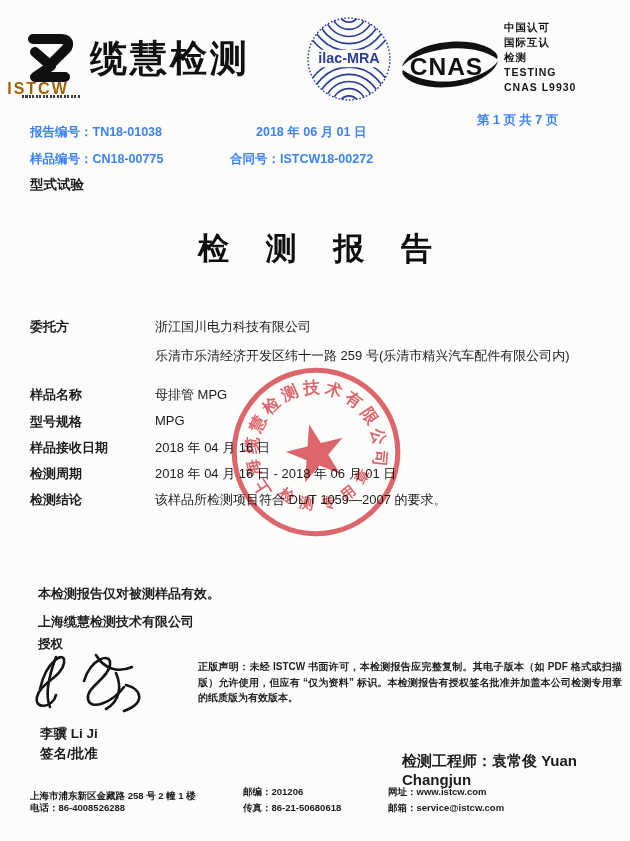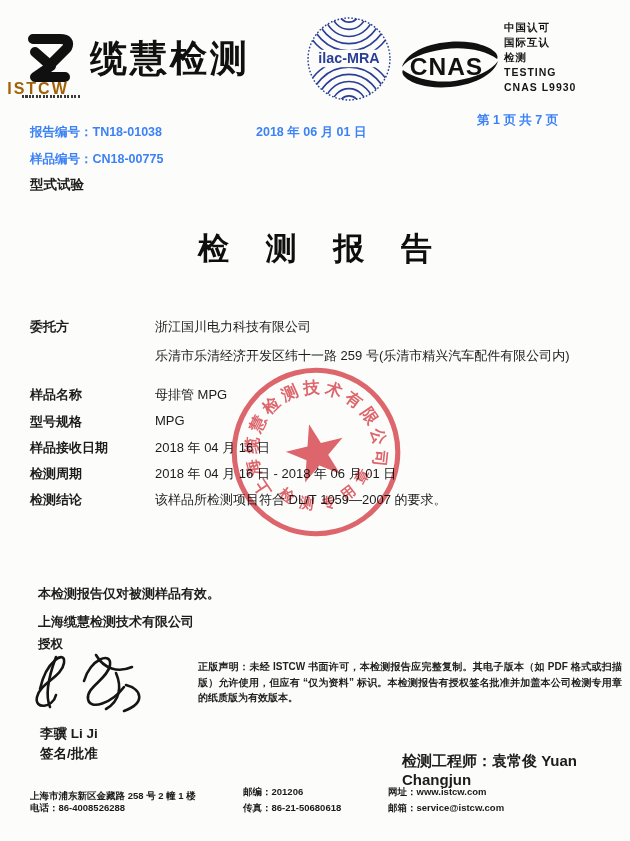--- a/index.html
+++ b/index.html
@@ -95,20 +95,23 @@
 
   <div class="abs meta" style="left:30px;top:124px">
     <span>报告编号：</span><span>TN18-01038</span>
   </div>
   <div class="abs meta" style="left:256px;top:124px">2018 年 06 月 01 日</div>
   <div class="abs meta" style="left:477px;top:112px">第 1 页 共 7 页</div>
 
   <div class="abs meta" style="left:30px;top:151px">
     <span>样品编号：</span><span>CN18-00775</span>
   </div>
+  <div class="abs meta" style="left:230px;top:151px">
+    <span>合同号：</span><span>ISTCW18-00272</span>
+  </div>
 
   <div class="abs test-type">型式试验</div>
 
   <div class="abs title">检 测 报 告</div>
 
   <div class="abs fld-label" style="top:318px">委托方</div>
   <div class="abs fld-value" style="top:318px">浙江国川电力科技有限公司</div>
   <div class="abs fld-value" style="top:347px;width:470px">乐清市乐清经济开发区纬十一路 259 号(乐清市精兴汽车配件有限公司内)</div>
 
   <div class="abs fld-label" style="top:386px">样品名称</div>

